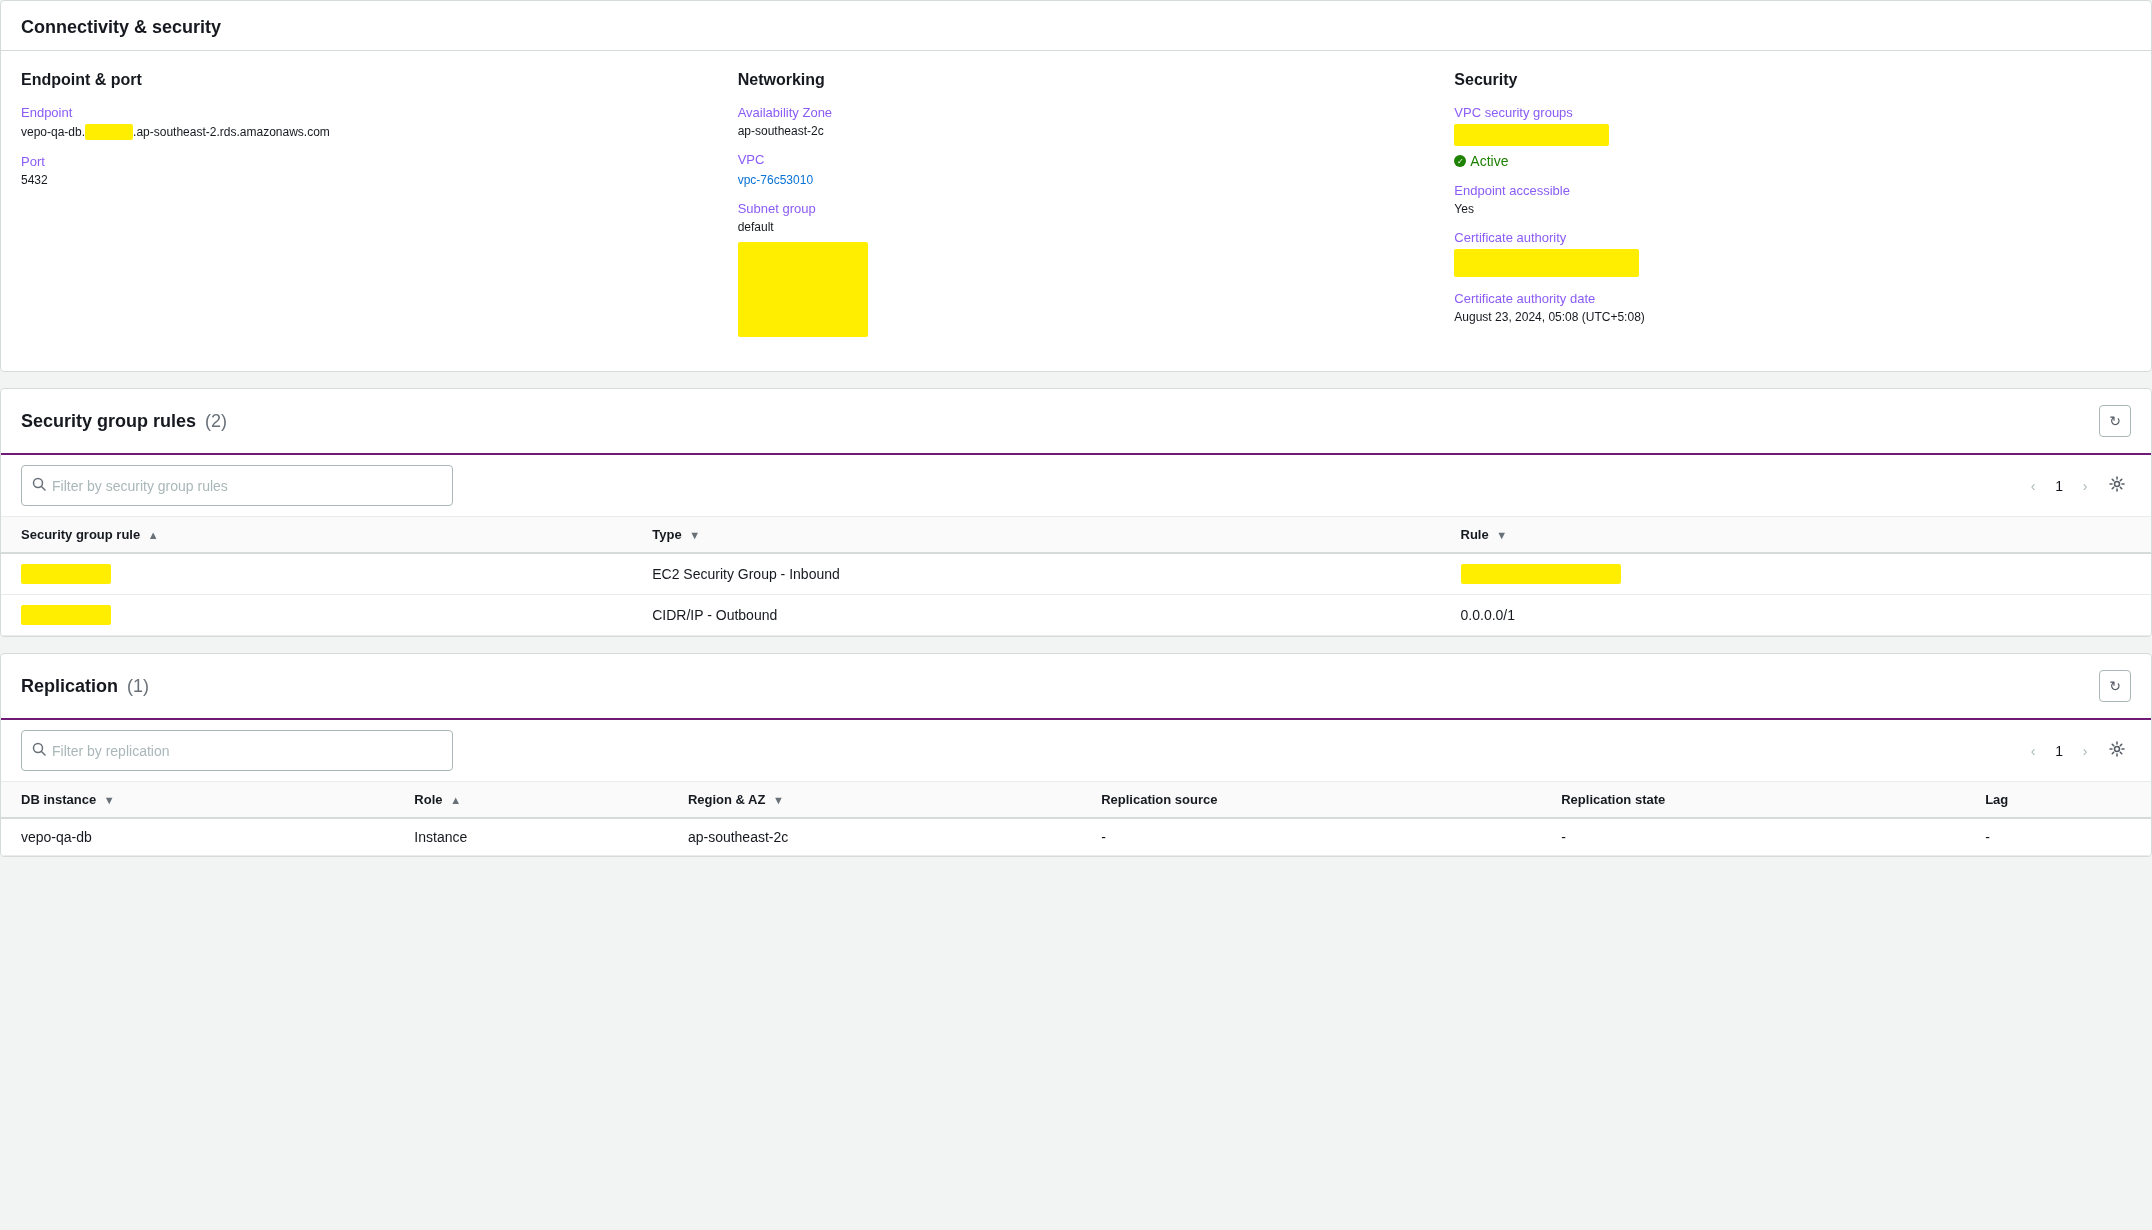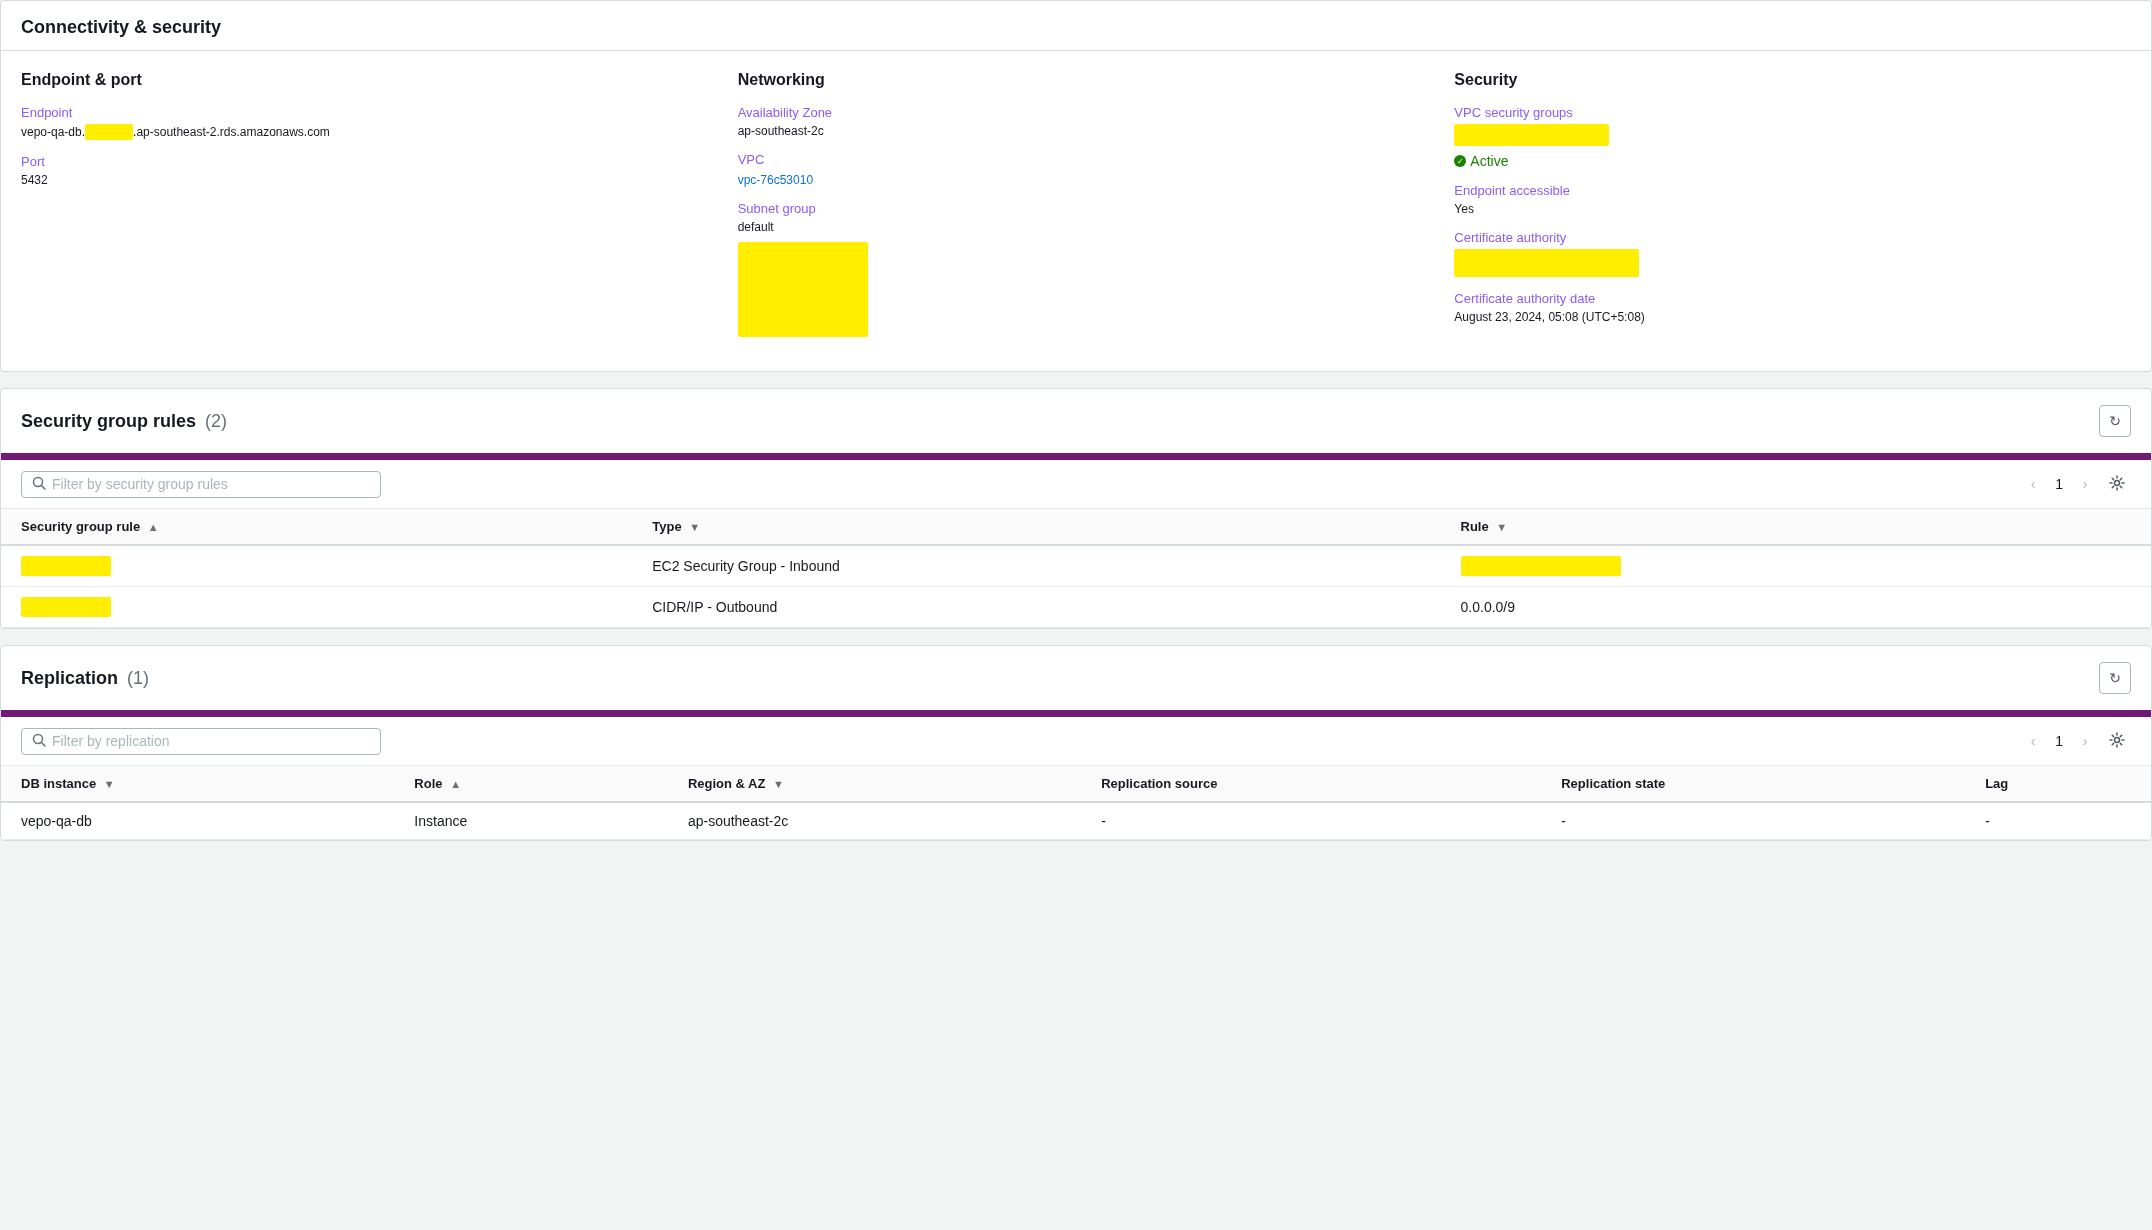--- a/index.html
+++ b/index.html
@@ -102,43 +102,43 @@
       background: #fff;
       border: 1px solid #d5dbdb;
       border-radius: 4px;
       margin-bottom: 16px;
     }
     .sg-rules-header {
       display: flex;
       align-items: center;
       justify-content: space-between;
       padding: 16px 20px;
-      border-bottom: 7px solid #701a75;
+      border-bottom: 2px solid #701a75;
     }
     .refresh-btn {
       width: 32px;
       height: 32px;
       border: 1px solid #aab7b8;
       border-radius: 4px;
       background: #fff;
       cursor: pointer;
       display: flex;
       align-items: center;
       justify-content: center;
       font-size: 14px;
       color: #545b64;
     }
     .search-input-wrapper {
       display: flex;
       align-items: center;
       border: 1px solid #aab7b8;
       border-radius: 4px;
-      padding: 4px 10px;
+      padding: 11px 10px;
       background: #fff;
-      width: 360px;
+      width: 432px;
     }
     .search-icon {
       color: #687078;
       margin-right: 6px;
       font-size: 14px;
     }
     .search-input {
       border: none;
       outline: none;
       font-size: 14px;
@@ -364,21 +364,21 @@
             <td>EC2 Security Group - Inbound</td>
             <td>
               <div style="background: #ffee00; width: 160px; height: 20px; border-radius: 2px;"></div>
             </td>
           </tr>
           <tr>
             <td>
               <div style="background: #ffee00; width: 90px; height: 20px; border-radius: 2px;"></div>
             </td>
             <td>CIDR/IP - Outbound</td>
-            <td>0.0.0.0/9</td>
+            <td>0.0.0.0/1</td>
           </tr>
         </tbody>
       </table>
     </div>
   </div>
 
   <div class="replication-section">
     <div class="sg-rules-header">
       <div style="display:flex;align-items:center;gap:8px;justify-content:flex-end;">
         <span class="section-title-with-count">

